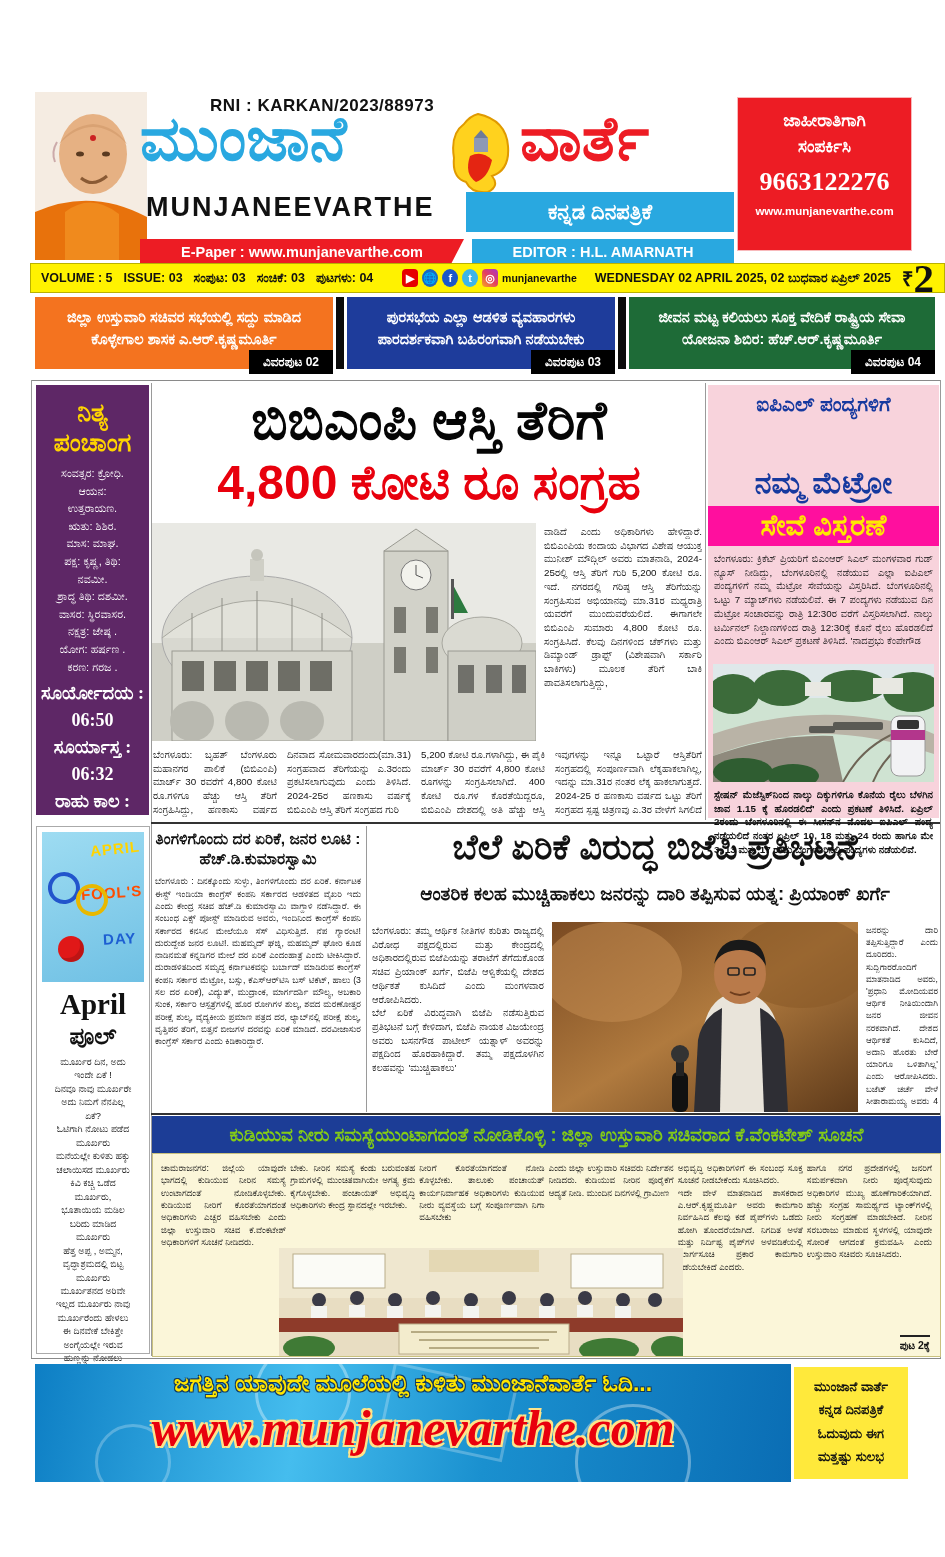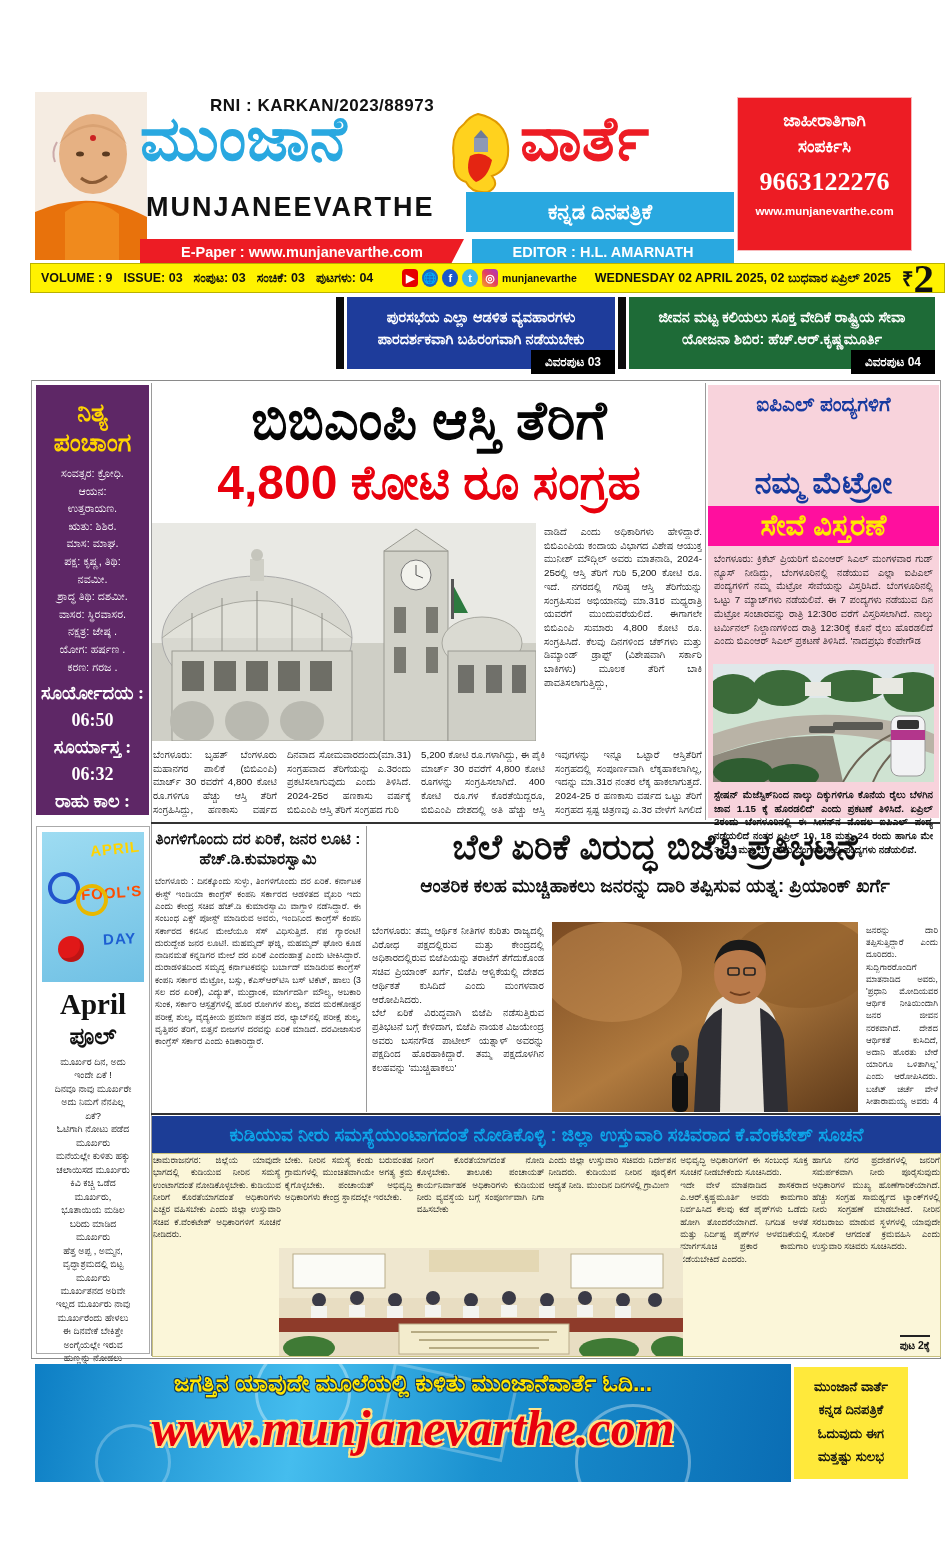--- a/index.html
+++ b/index.html
@@ -54,22 +54,22 @@
   .body-xs{font-size:8.8px;line-height:1.4;}
 
   .metro{background:#f8d3dc;box-sizing:border-box;}
   .metro .h{color:#16399f;font-weight:800;text-align:center;}
   .metro-strip{background:#ff0f9e;color:#ffe800;font-size:29px;font-weight:800;display:flex;align-items:center;justify-content:center;}
 
   .hdk-h{font-size:15.5px;font-weight:800;line-height:1.3;}
   .bjp-h{font-size:35px;font-weight:800;line-height:1.1;}
   .bjp-sub{font-size:18.5px;font-weight:800;}
 
-  .water-bar{background:#1c3d96;color:#0ea5e9;font-size:18.5px;font-weight:800;display:flex;align-items:center;justify-content:center;}
-  .water-body{background:#fbf6d9;border:1px solid #c9c17e;box-sizing:border-box;display:flex;gap:4px;}
+  .water-bar{background:#1c3d96;color:#84cc16;font-size:18.5px;font-weight:800;display:flex;align-items:center;justify-content:center;}
+  .water-body{background:#fbf6d9;border:1px solid #c9c17e;box-sizing:border-box;display:flex;gap:4px;padding:8px;}
   .water-col{flex:1;font-size:8.8px;line-height:1.4;text-align:justify;overflow:hidden;}
   .more-tag{font-size:10.5px;font-weight:bold;border-top:2px solid #222;padding-top:2px;}
 
   .aprilcol{border:1px solid #aaa;background:#fff;box-sizing:border-box;text-align:center;}
   .april-img{position:relative;margin:5px;height:150px;background:linear-gradient(160deg,#9edcf2,#6fc0e4);overflow:hidden;}
   .april-w{position:absolute;font-weight:900;font-size:15px;letter-spacing:1px;}
   .april-title-en{font-size:29px;font-weight:bold;font-family:"Liberation Serif",serif;margin-top:6px;}
   .april-title-kn{font-size:23px;font-weight:800;margin-top:2px;}
   .poem{font-size:9.3px;line-height:1.45;margin-top:6px;padding:0 3px;}
   .poet{font-size:9.5px;font-weight:bold;text-align:right;padding-right:7px;margin-top:3px;}
@@ -127,38 +127,42 @@
   <div class="abs strip" style="left:472px;top:239px;width:262px;height:25px;background:#29a8e0;">EDITOR : H.L. AMARNATH</div>
 
   <div class="abs adbox" style="left:737px;top:97px;width:173px;height:142px;">
     <div class="l">ಜಾಹೀರಾತಿಗಾಗಿ</div>
     <div class="l">ಸಂಪರ್ಕಿಸಿ</div>
     <div class="ph">9663122276</div>
     <div class="st">www.munjanevarthe.com</div>
   </div>
 
   <div class="abs infobar" style="left:30px;top:263px;width:915px;height:30px;">
-    <span class="meta">VOLUME : 9</span>
+    <span class="meta">VOLUME : 5</span>
     <span class="meta">ISSUE: 03</span>
     <span class="meta">ಸಂಪುಟ: 03</span>
     <span class="meta">ಸಂಚಿಕೆ: 03</span>
     <span class="meta">ಪುಟಗಳು: 04</span>
     <span style="flex:0 0 18px;"></span>
     <span class="icon ic-yt">▶</span>
     <span class="icon ic-gl">🌐</span>
     <span class="icon ic-fb">f</span>
     <span class="icon ic-tw">t</span>
     <span class="icon ic-ig">◎</span>
     <span class="handle">munjanevarthe</span>
     <span class="meta" style="margin-left:6px;">WEDNESDAY 02 APRIL 2025, 02 ಬುಧವಾರ ಏಪ್ರಿಲ್ 2025</span>
     <span style="flex:1;"></span>
     <span class="price-sym">₹</span>
     <span class="price-num">2</span>
   </div>
 
+  <div class="abs teaser" style="left:35px;top:297px;width:298px;height:72px;background:#f4731f;">
+    <span>ಜಿಲ್ಲಾ ಉಸ್ತುವಾರಿ ಸಚಿವರ ಸಭೆಯಲ್ಲಿ ಸದ್ದು ಮಾಡಿದ ಕೊಳ್ಳೇಗಾಲ ಶಾಸಕ ಎ.ಆರ್.ಕೃಷ್ಣಮೂರ್ತಿ</span>
+    <span class="teaser-tag">ವಿವರಪುಟ 02</span>
+  </div>
   <div class="abs" style="left:336px;top:297px;width:8px;height:72px;background:#0b0b0b;"></div>
   <div class="abs teaser" style="left:347px;top:297px;width:268px;height:72px;background:#1e3c9b;">
     <span>ಪುರಸಭೆಯ ಎಲ್ಲಾ ಆಡಳಿತ ವ್ಯವಹಾರಗಳು ಪಾರದರ್ಶಕವಾಗಿ ಬಹಿರಂಗವಾಗಿ ನಡೆಯಬೇಕು</span>
     <span class="teaser-tag">ವಿವರಪುಟ 03</span>
   </div>
   <div class="abs" style="left:618px;top:297px;width:8px;height:72px;background:#0b0b0b;"></div>
   <div class="abs teaser" style="left:629px;top:297px;width:306px;height:72px;background:#1e6b37;">
     <span>ಜೀವನ ಮಟ್ಟ ಕಲಿಯಲು ಸೂಕ್ತ ವೇದಿಕೆ ರಾಷ್ಟ್ರಿಯ ಸೇವಾ ಯೋಜನಾ ಶಿಬಿರ: ಹೆಚ್.ಆರ್.ಕೃಷ್ಣಮೂರ್ತಿ</span>
     <span class="teaser-tag">ವಿವರಪುಟ 04</span>
   </div>
@@ -338,21 +342,21 @@
     <div class="poet">– ಪ್ರಕಾಶ್ ಕಿಡ್ಸ್</div>
   </div>
 
   <div class="abs" style="left:155px;top:829px;width:206px;height:282px;overflow:hidden;">
     <div class="hdk-h center">ತಿಂಗಳಿಗೊಂದು ದರ ಏರಿಕೆ, ಜನರ ಲೂಟಿ : ಹೆಚ್.ಡಿ.ಕುಮಾರಸ್ವಾಮಿ</div>
     <div class="body-xs just" style="margin-top:6px;">ಬೆಂಗಳೂರು : ದಿನಕ್ಕೊಂದು ಸುಳ್ಳು, ತಿಂಗಳಿಗೊಂದು ದರ ಏರಿಕೆ. ಕರ್ನಾಟಕ ಈಸ್ಟ್ ಇಂಡಿಯಾ ಕಾಂಗ್ರೆಸ್ ಕಂಪನಿ ಸರ್ಕಾರದ ಆಡಳಿತದ ವೈಖರಿ ಇದು ಎಂದು ಕೇಂದ್ರ ಸಚಿವ ಹೆಚ್.ಡಿ ಕುಮಾರಸ್ವಾಮಿ ವಾಗ್ದಾಳಿ ನಡೆಸಿದ್ದಾರೆ. ಈ ಸಂಬಂಧ ಎಕ್ಸ್ ಪೋಸ್ಟ್ ಮಾಡಿರುವ ಅವರು, ಇಂದಿನಿಂದ ಕಾಂಗ್ರೆಸ್ ಕಂಪನಿ ಸರ್ಕಾರದ ಕನಸಿನ ಮೇಲೆಯೂ ಸೆಸ್ ವಿಧಿಸುತ್ತಿದೆ. ನೆಪ ಗ್ಯಾರಂಟಿ! ದುರುದ್ದೇಶ ಜನರ ಲೂಟಿ!. ಮಹಮ್ಮದ್ ಘಜ್ನಿ, ಮಹಮ್ಮದ್ ಘೋರಿ ಕೂಡ ನಾಡಿನಮತೆ ಕನ್ನಡಿಗರ ಮೇಲೆ ದರ ಏರಿಕೆ ಎಂದಂಹಾತ್ರೆ ಎಂದು ಟೀಕಿಸಿದ್ದಾರೆ. ದುರಾಡಳಿತದಿಂದ ಸಮೃದ್ಧ ಕರ್ನಾಟಕವನ್ನು ಬರ್ಬಾದ್ ಮಾಡಿರುವ ಕಾಂಗ್ರೆಸ್ ಕಂಪನಿ ಸರ್ಕಾರ ಮೆಟ್ರೋ, ಬಸ್ಸು, ಕೆಎಸ್‌ಆರ್‌ಟಿಸಿ ಬಸ್ ಟಿಕೆಟ್, ಹಾಲು (3 ಸಲ ದರ ಏರಿಕೆ), ವಿದ್ಯುತ್, ಮುದ್ರಾಂಕ, ಮಾರ್ಗದರ್ಶಿ ಮೌಲ್ಯ, ಅಬಕಾರಿ ಸುಂಕ, ಸರ್ಕಾರಿ ಆಸ್ಪತ್ರೆಗಳಲ್ಲಿ ಹೊರ ರೋಗಿಗಳ ಶುಲ್ಕ, ಶವದ ಮರಣೋತ್ತರ ಪರೀಕ್ಷೆ ಶುಲ್ಕ, ವೈದ್ಯಕೀಯ ಪ್ರಮಾಣ ಪತ್ರದ ದರ, ಲ್ಯಾಬ್‌ನಲ್ಲಿ ಪರೀಕ್ಷೆ ಶುಲ್ಕ, ವೃತ್ತಿಪರ ತೆರಿಗೆ, ಬಿತ್ತನೆ ಬೀಜಗಳ ದರವನ್ನು ಏರಿಕೆ ಮಾಡಿದೆ. ದರವೀಜಾಸುರ ಕಾಂಗ್ರೆಸ್ ಸರ್ಕಾರ ಎಂದು ಕಿಡಿಕಾರಿದ್ದಾರೆ.</div>
   </div>
 
   <div class="abs" style="left:372px;top:828px;width:566px;height:284px;">
     <div class="bjp-h center">ಬೆಲೆ ಏರಿಕೆ ವಿರುದ್ಧ ಬಿಜೆಪಿ ಪ್ರತಿಭಟನೆ</div>
-    <div class="bjp-sub center" style="margin-top:8px;">ಆಂತರಿಕ ಕಲಹ ಮುಚ್ಚಿಹಾಕಲು ಜನರನ್ನು ದಾರಿ ತಪ್ಪಿಸುವ ಯತ್ನ: ಪ್ರಿಯಾಂಕ್ ಖರ್ಗೆ</div>
+    <div class="bjp-sub center" style="margin-top:16px;">ಆಂತರಿಕ ಕಲಹ ಮುಚ್ಚಿಹಾಕಲು ಜನರನ್ನು ದಾರಿ ತಪ್ಪಿಸುವ ಯತ್ನ: ಪ್ರಿಯಾಂಕ್ ಖರ್ಗೆ</div>
     <div class="abs body-sm just prelines" style="left:0;top:96px;width:172px;height:186px;overflow:hidden;">ಬೆಂಗಳೂರು: ತಮ್ಮ ಆರ್ಥಿಕ ನೀತಿಗಳ ಕುರಿತು ರಾಜ್ಯದಲ್ಲಿ ವಿರೋಧ ಪಕ್ಷದಲ್ಲಿರುವ ಮತ್ತು ಕೇಂದ್ರದಲ್ಲಿ ಅಧಿಕಾರದಲ್ಲಿರುವ ಬಿಜೆಪಿಯನ್ನು ತರಾಟೆಗೆ ತೆಗೆದುಕೊಂಡ ಸಚಿವ ಪ್ರಿಯಾಂಕ್ ಖರ್ಗೆ, ಬಿಜೆಪಿ ಆಳ್ವಿಕೆಯಲ್ಲಿ ದೇಶದ ಆರ್ಥಿಕತೆ ಕುಸಿದಿದೆ ಎಂದು ಮಂಗಳವಾರ ಆರೋಪಿಸಿದರು.
 ಬೆಲೆ ಏರಿಕೆ ವಿರುದ್ಧವಾಗಿ ಬಿಜೆಪಿ ನಡೆಸುತ್ತಿರುವ ಪ್ರತಿಭಟನೆ ಬಗ್ಗೆ ಕೇಳಿದಾಗ, ಬಿಜೆಪಿ ನಾಯಕ ವಿಜಯೇಂದ್ರ ಅವರು ಬಸನಗೌಡ ಪಾಟೀಲ್ ಯತ್ನಾಳ್ ಅವರನ್ನು ಪಕ್ಷದಿಂದ ಹೊರಹಾಕಿದ್ದಾರೆ. ತಮ್ಮ ಪಕ್ಷದೊಳಗಿನ ಕಲಹವನ್ನು 'ಮುಚ್ಚಿಹಾಕಲು'</div>
     <div class="abs" style="left:180px;top:94px;width:306px;height:190px;overflow:hidden;">
       <svg width="306" height="190" viewBox="0 0 306 190">
         <defs>
             <linearGradient id="bg1" x1="0" y1="0" x2="1" y2="1">
           <stop offset="0" stop-color="#7a4a22"></stop>
               <stop offset=".5" stop-color="#b07a3e"></stop>
               <stop offset="1" stop-color="#5e3a1a"></stop>
         </linearGradient>

